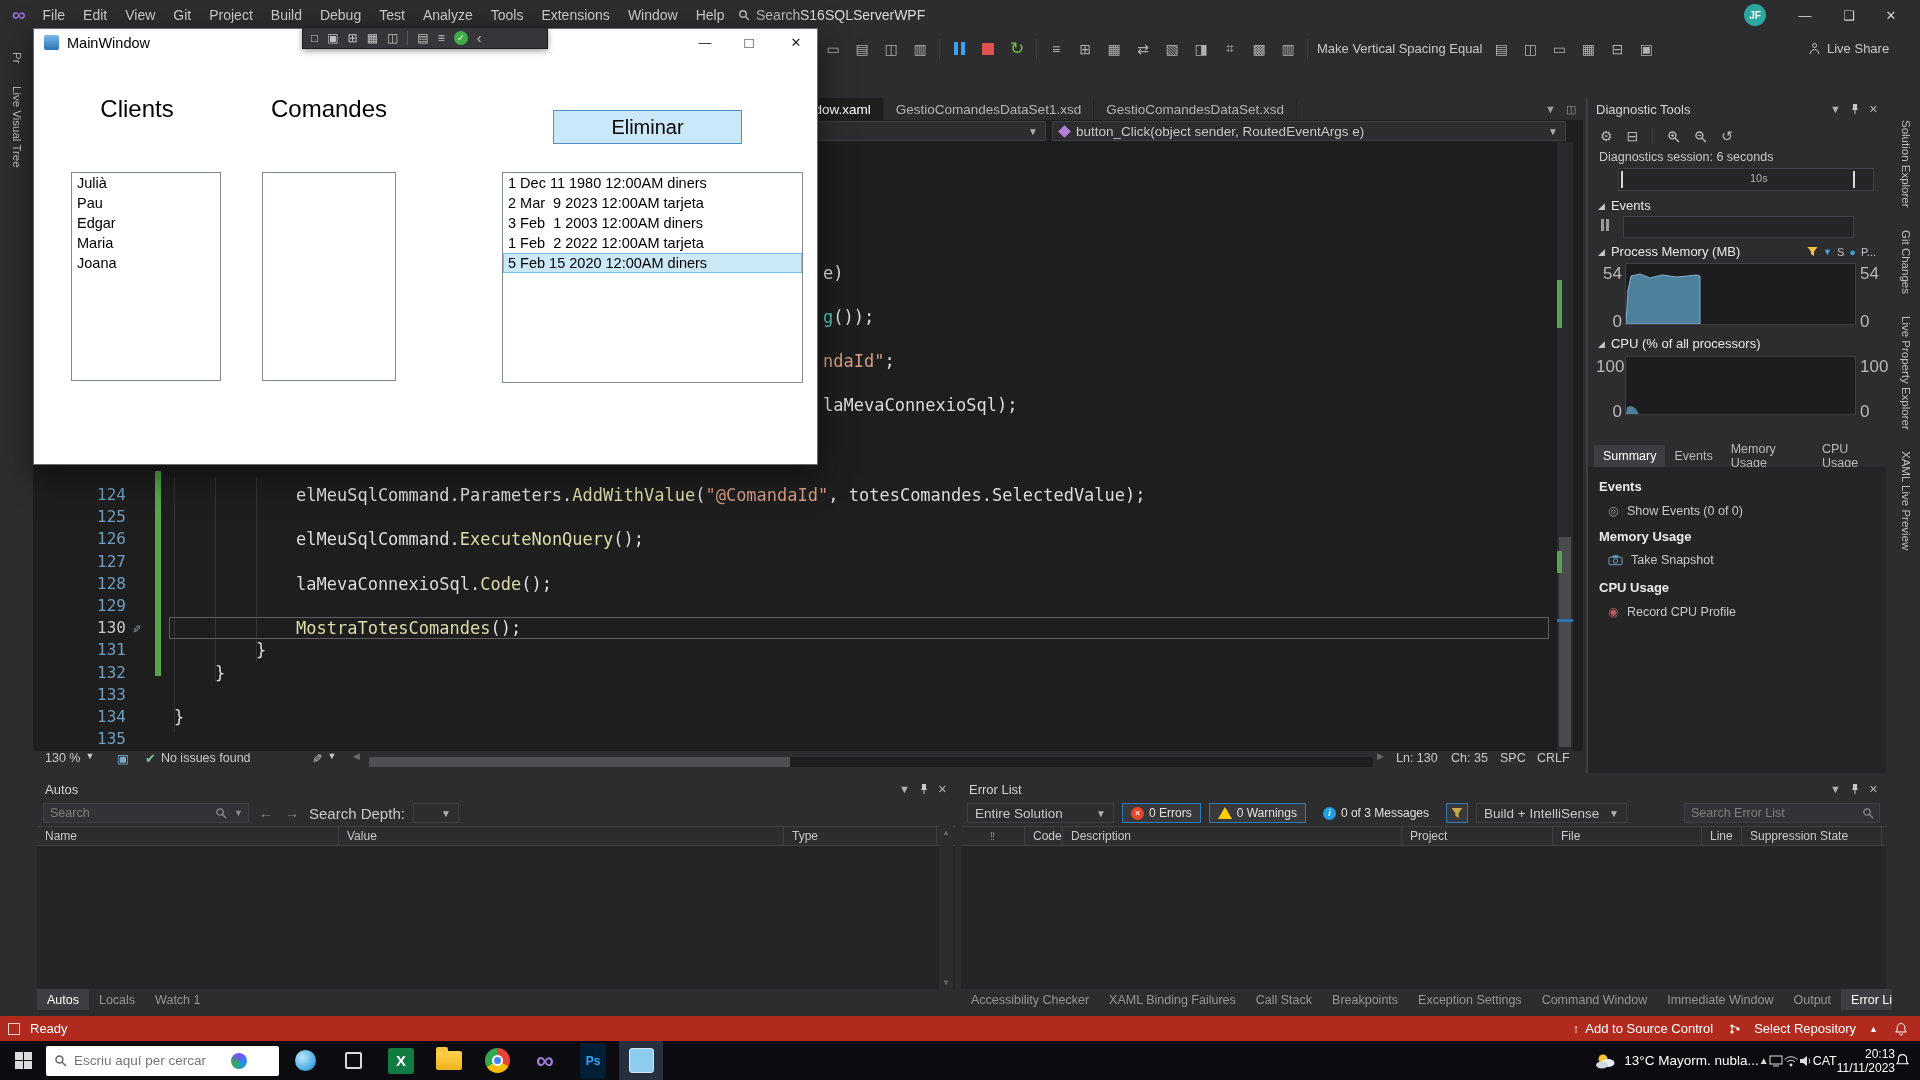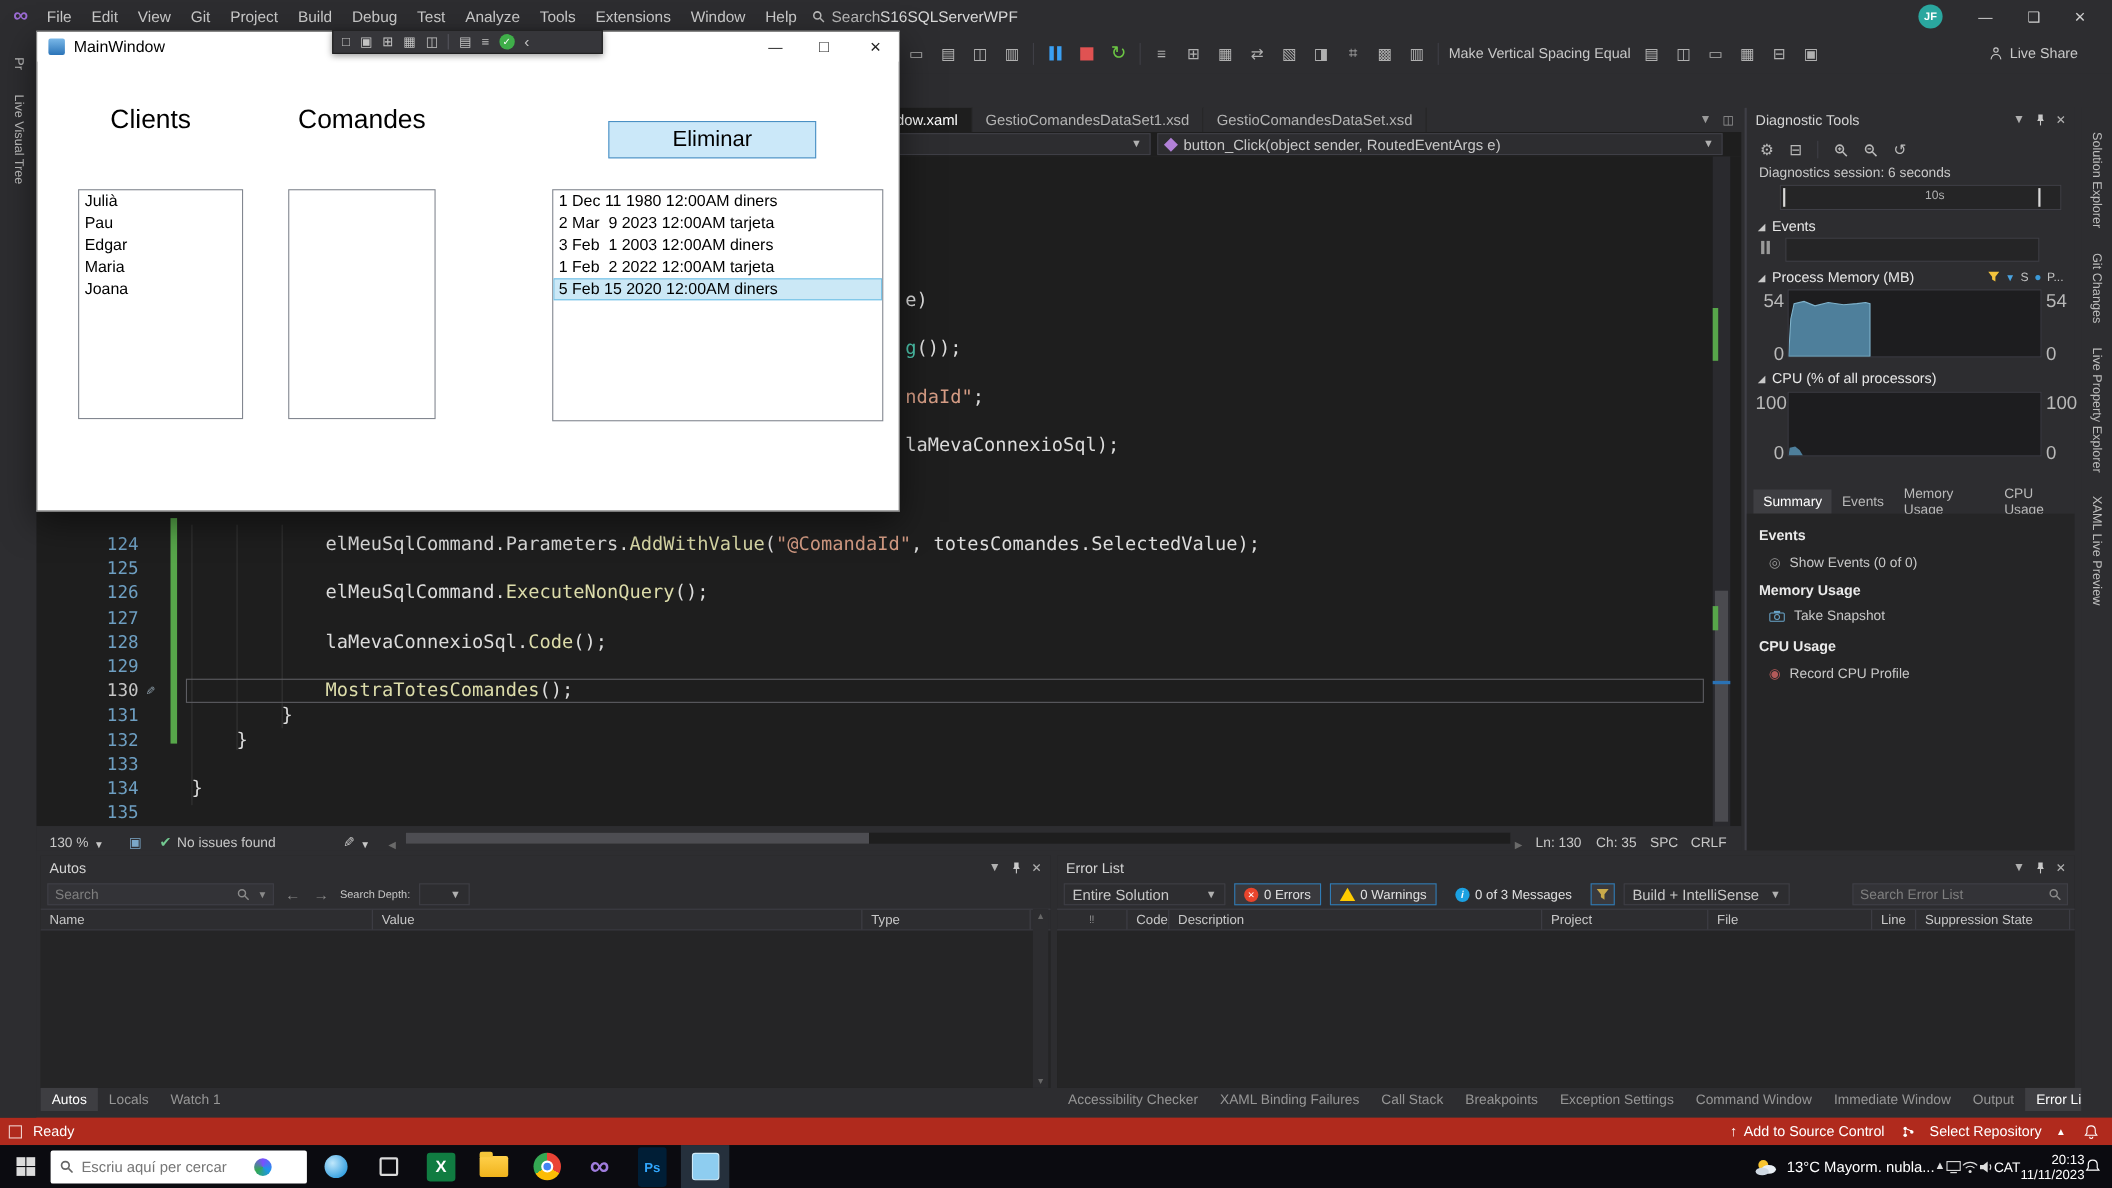--- a/index.html
+++ b/index.html
@@ -53,21 +53,21 @@
 .tok-w{color:#dcdcdc}.tok-m{color:#dcdcaa}.tok-s{color:#d69d85}.tok-t{color:#4ec9b0}
 .code-line.current::after{content:"";position:absolute;left:136px;right:8px;top:0;bottom:0;border:1px solid #5d5d62}
 .code-line.current::before{content:"✎";position:absolute;left:100px;top:1px;font-size:13px;color:#8fa0ac;transform:scaleX(-1)}
 #vsb{position:absolute;left:1524px;top:0;width:16px;height:609px;background:#2a2a2e}
 #vsb .thumb{position:absolute;left:2px;top:395px;width:12px;height:210px;background:#4a4a4f}
 .vsbmark{position:absolute;left:0;width:5px;background:#57a64a}
 #vsb .curmark{position:absolute;left:0;top:477px;width:16px;height:3px;background:#2a72b5}
 
 
 #statusrow{position:absolute;left:33px;top:751px;width:1550px;height:22px;background:#2d2d30;font-size:12.5px;color:#c8c8c8}
-#statusrow .item{position:absolute;top:0;height:22px;display:flex;align-items:flex-end;gap:5px}
+#statusrow .item{position:absolute;top:0;height:22px;display:flex;align-items:flex-start;gap:5px}
 .hsb-track{position:absolute;left:336px;top:6px;width:1004px;height:10px;background:#1e1e1e}
 .hsb-thumb{position:absolute;left:0;top:0;width:421px;height:10px;background:#4d4d52}
 .greencheck{color:#73c991;font-size:13px}
 
 
 #diag{position:absolute;left:1586px;top:98px;width:300px;height:675px;background:#2d2d30;border-left:2px solid #3f3f46}
 .panel-titlebar{height:22px;display:flex;align-items:center;padding:0 8px;color:#d4d4d4;font-size:13px;gap:10px}
 .pt-icons{margin-left:auto;display:flex;gap:10px;align-items:center;color:#b0b0b0;font-size:11px}
 #diag .drow{position:absolute;left:0;width:300px}
 .dhdr{display:flex;align-items:center;gap:6px;padding-left:10px;color:#e8e8e8;font-size:13px}
@@ -440,21 +440,21 @@
     <span style="position:relative;display:flex;align-items:center">
       <input class="search-input" style="width: 206px;" placeholder="Search">
       <svg width="12" height="12" viewBox="0 0 12 12" style="position:absolute;right:22px">
           <circle cx="5" cy="5" r="3.2" fill="none" stroke="#8a8a8a" stroke-width="1.3"></circle>
           <line x1="7.6" y1="7.6" x2="11" y2="11" stroke="#8a8a8a" stroke-width="1.3"></line>
         </svg>
       <span style="position:absolute;right:6px;font-size:9px;color:#8a8a8a">▼</span>
     </span>
     <span class="mini-btn">←</span>
     <span class="mini-btn">→</span>
-    <span style="font-size:10px;color:#c8c8c8">Search Depth:</span>
+    <span style="font-size:15px;color:#c8c8c8">Search Depth:</span>
     <span class="combo" style="width:46px;height:20px">
         <span class="caret">▼</span>
       </span>
   </div>
   <div class="grid-hdr" id="autos-cols">
       <div class="grid-col">Name</div>
       <div class="grid-col">Value</div>
       <div class="grid-col">Type</div>
     </div>
   <div style="height:143px;background:#252526"></div>

